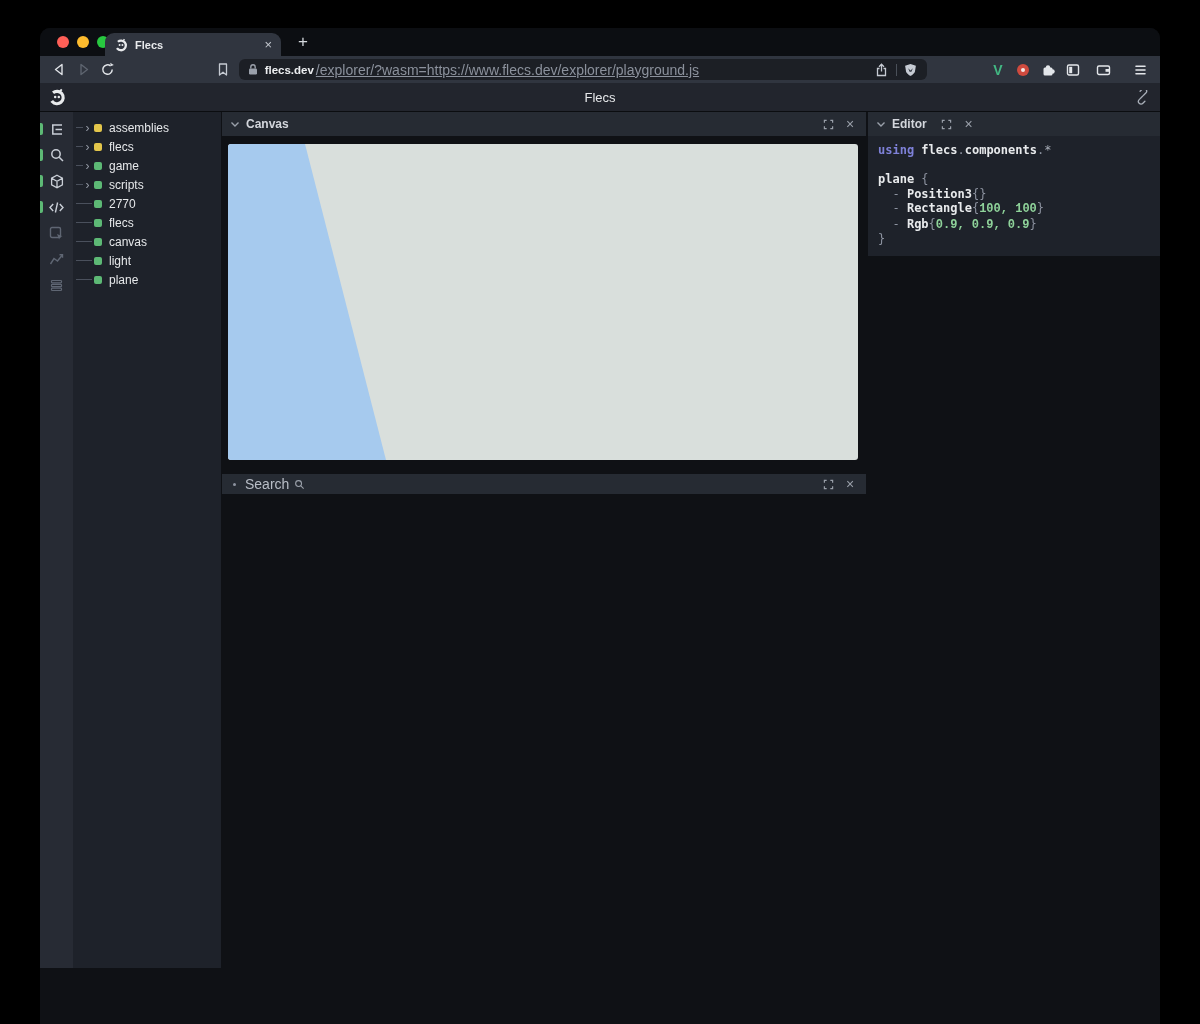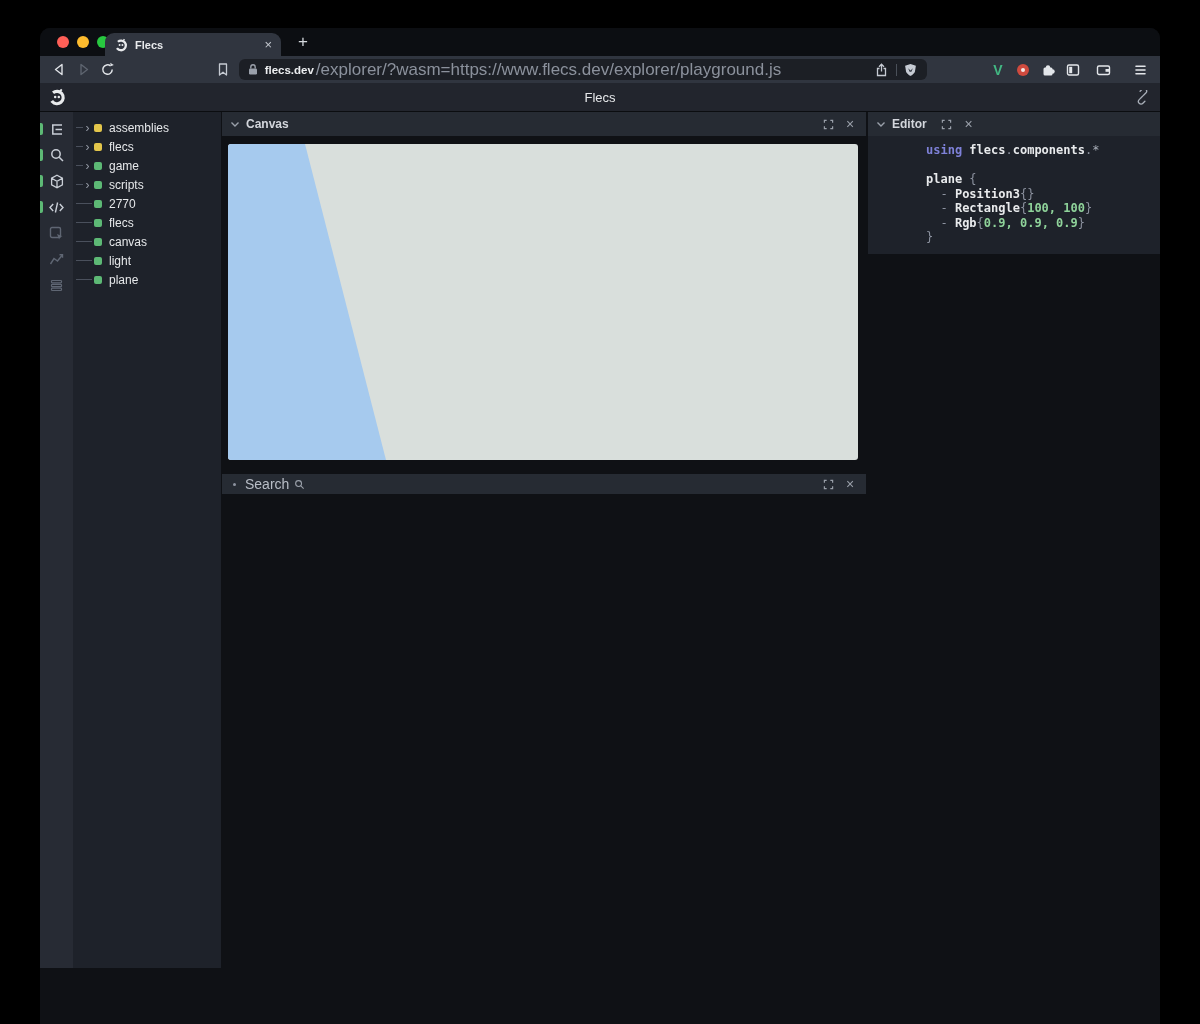--- a/index.html
+++ b/index.html
@@ -14,21 +14,21 @@
   .tab-title { font-size:11px; font-weight:bold; color:#e8eaec; }
   .tab-close { margin-left:auto; color:#c3c8cf; font-size:13px; line-height:1; cursor:default; }
   .newtab { position:absolute; left:252px; top:3px; width:22px; height:22px; color:#d6d9de; font-size:17px; display:flex; align-items:center; justify-content:center; }
 
   
   .toolbar { height:27px; background:#30353f; display:flex; align-items:center; padding:0 8px; }
   .navbtn { width:24px; height:22px; display:flex; align-items:center; justify-content:center; }
   .bookmark { width:24px; height:22px; margin-left:92px; display:flex; align-items:center; justify-content:center; }
   .urlbar { margin-left:4px; width:698px; height:21px; background:#1c1f25; border-radius:6px; display:flex; align-items:center; padding:0 8px; gap:6px; }
   .url-domain { font-size:11.5px; font-weight:bold; color:#eceef0; white-space:nowrap; }
-  .url-path { font-size:17px; color:#8b919c; white-space:nowrap; margin-left:-4px; }
+  .url-path { font-size:14px; color:#8b919c; white-space:nowrap; margin-left:-4px;text-decoration:underline; }
   .urlbar .spacer { flex:1; }
   .url-divider { width:1px; height:12px; background:#4a5059; }
   .ext-icons { display:flex; align-items:center; margin-left:60px; gap:3px; }
   .ext { width:22px; height:22px; display:flex; align-items:center; justify-content:center; }
   .vue-v { font-size:14px; font-weight:bold; }
 
   
   .appheader { height:29px; background:#22252d; border-bottom:1px solid #0b0d10; position:relative; display:flex; align-items:center; }
   .applogo { margin-left:8px; display:flex; }
   .apptitle { position:absolute; left:0; right:0; text-align:center; font-size:13px; color:#e6e8ea; }
@@ -58,25 +58,25 @@
 
   .hdr-canvas { left:1px; top:0; width:644px; height:24px; }
   .viewport { position:absolute; left:7px; top:32px; width:630px; height:316px; border-radius:3px; overflow:hidden; }
   .hdr-search { left:1px; top:362px; width:644px; height:20px; }
   .search-title { font-size:14px; color:#b9bec7; font-weight:normal; }
   .search-dot { width:3px; height:3px; border-radius:50%; background:#8d93a0; margin:0 3px; }
 
   .editor-panel { position:absolute; left:647px; top:0; width:292px; }
   .hdr-editor { position:relative; width:292px; height:24px; background:#262b33; display:flex; align-items:center; padding:0 8px; gap:6px; }
   .editor-code { background:#1e222a; padding:7px 10px 9px; font-family:"DejaVu Sans Mono", monospace; font-size:12px; line-height:14.5px; min-height:104px; }
-  .code-line { white-space:pre;margin-left:48px; }
+  .code-line { white-space:pre; }
   .tk-kw { color:#7e81d8; font-weight:bold; }
   .tk-id { color:#e8eaec; font-weight:bold; }
   .tk-pu { color:#8d93a0; }
-  .tk-num { color:#8fd39a; font-weight:bold; }
+  .tk-num { color:#8fd39a; font-weight:bold;font-family:Liberation Mono, monospace; }
   .tk-st { color:#aab0ba; }
 
   svg { display:block; }
 </style>
 </head>
 <body>
 
 <div class="window">
 
   <div class="tabbar">

